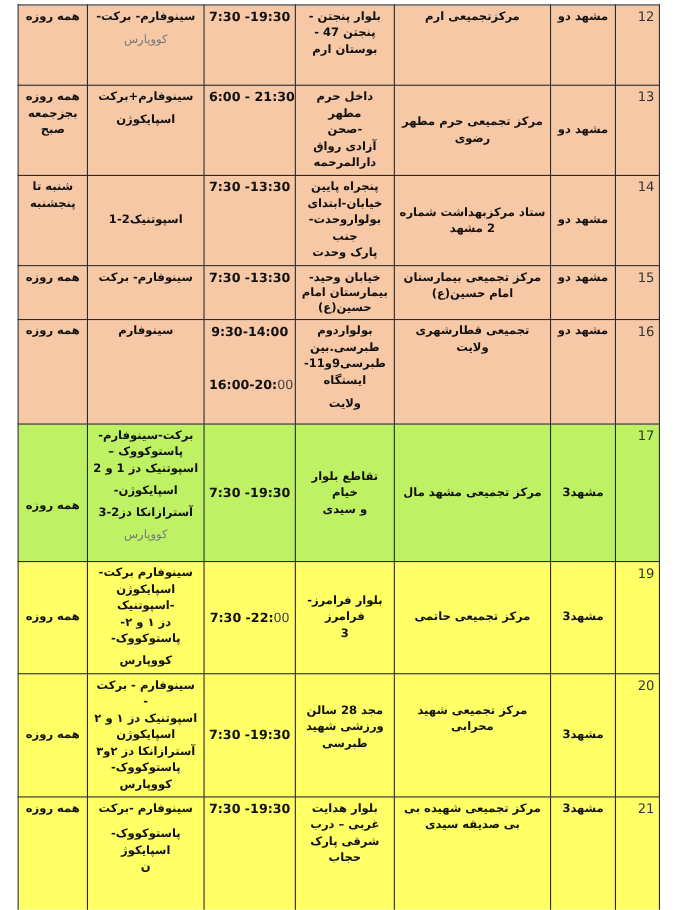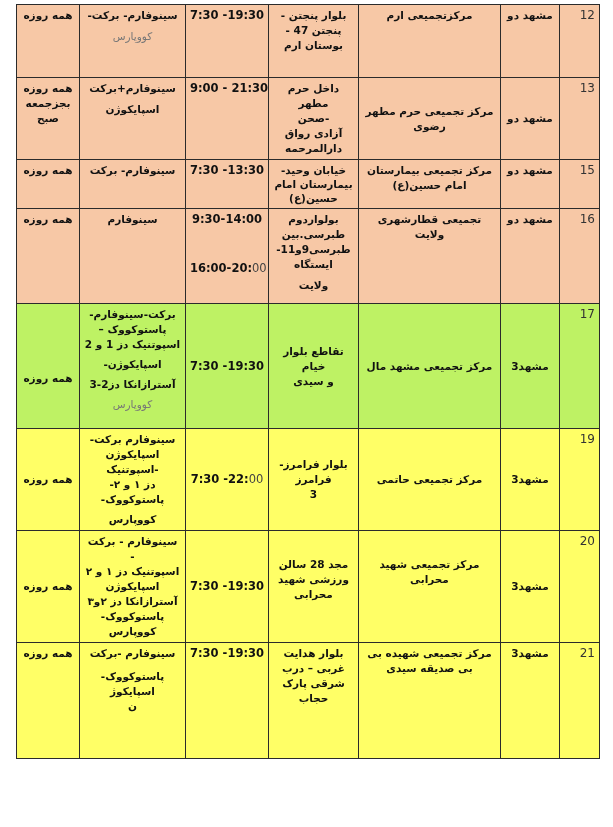--- a/index.html
+++ b/index.html
@@ -56,32 +56,46 @@
     <td class="city">مشهد دو</td>
     <td class="num">12</td>
   </tr>
 
   <tr class="peach" style="height:73px">
     <td>همه روزه بجزجمعه صبح</td>
     <td>
       <span class="line">سینوفارم+برکت</span>
       <span class="line" style="margin-top:6px">اسپایکوژن</span>
     </td>
-    <td class="time">9:00 - 21:30</td>
+    <td class="time">6:00 - 21:30</td>
     <td>
       <span class="line">داخل حرم مطهر</span>
       <span class="line">-صحن</span>
       <span class="line">آزادی رواق</span>
       <span class="line">دارالمرحمه</span>
     </td>
     <td class="mid">مرکز تجمیعی حرم مطهر رضوی</td>
     <td class="city mid">مشهد دو</td>
     <td class="num">13</td>
   </tr>
 
+  <tr class="peach" style="height:73px">
+    <td>شنبه تا پنجشنبه</td>
+    <td class="mid">اسپوتنیک2-1</td>
+    <td class="time">7:30 -13:30</td>
+    <td>
+      <span class="line">پنجراه پایین</span>
+      <span class="line">خیابان-ابتدای</span>
+      <span class="line">بولواروحدت-جنب</span>
+      <span class="line">پارک وحدت</span>
+    </td>
+    <td class="mid">ستاد مرکزبهداشت شماره 2 مشهد</td>
+    <td class="city mid">مشهد دو</td>
+    <td class="num">14</td>
+  </tr>
 
   <tr class="peach" style="height:48px">
     <td>همه روزه</td>
     <td>سینوفارم- برکت</td>
     <td class="time">7:30 -13:30</td>
     <td style="line-height:14px">
       <span class="line">خیابان وحید-</span>
       <span class="line">بیمارستان امام</span>
       <span class="line">حسین(ع)</span>
     </td>
@@ -154,21 +168,21 @@
       <span class="line">اسپوتنیک دز ۱ و ۲</span>
       <span class="line">اسپایکوژن</span>
       <span class="line">آسترازانکا دز ۲و۳</span>
       <span class="line">پاستوکووک-</span>
       <span class="line">کووپارس</span>
     </td>
     <td class="time mid">7:30 -19:30</td>
     <td style="padding-top:26px">
       <span class="line">مجد 28 سالن</span>
       <span class="line">ورزشی شهید</span>
-      <span class="line">محرابی</span>
+      <span class="line">طبرسی</span>
     </td>
     <td style="padding-top:26px">مرکز تجمیعی شهید محرابی</td>
     <td class="city mid c3">مشهد3</td>
     <td class="num">20</td>
   </tr>
 
   <tr class="lyellow" style="height:116px">
     <td>همه روزه</td>
     <td>
       <span class="line">سینوفارم -برکت</span>

